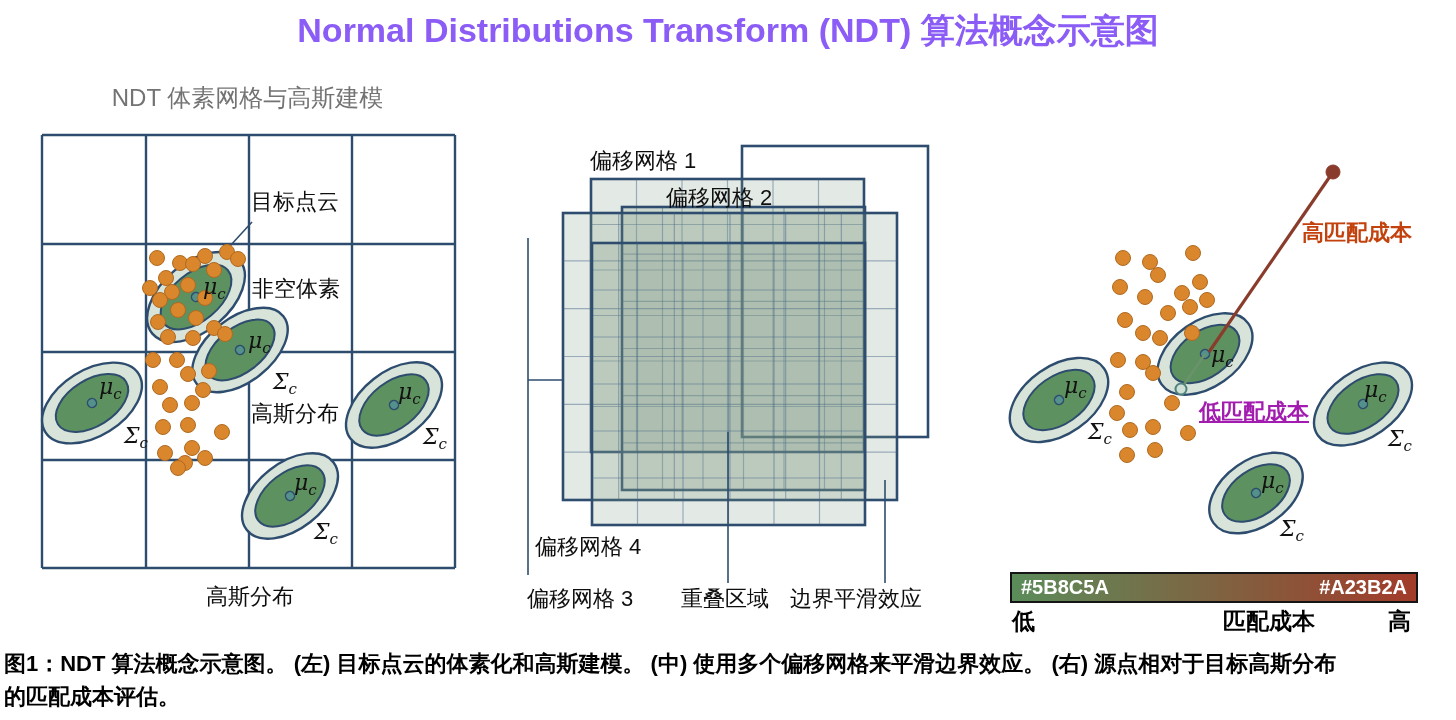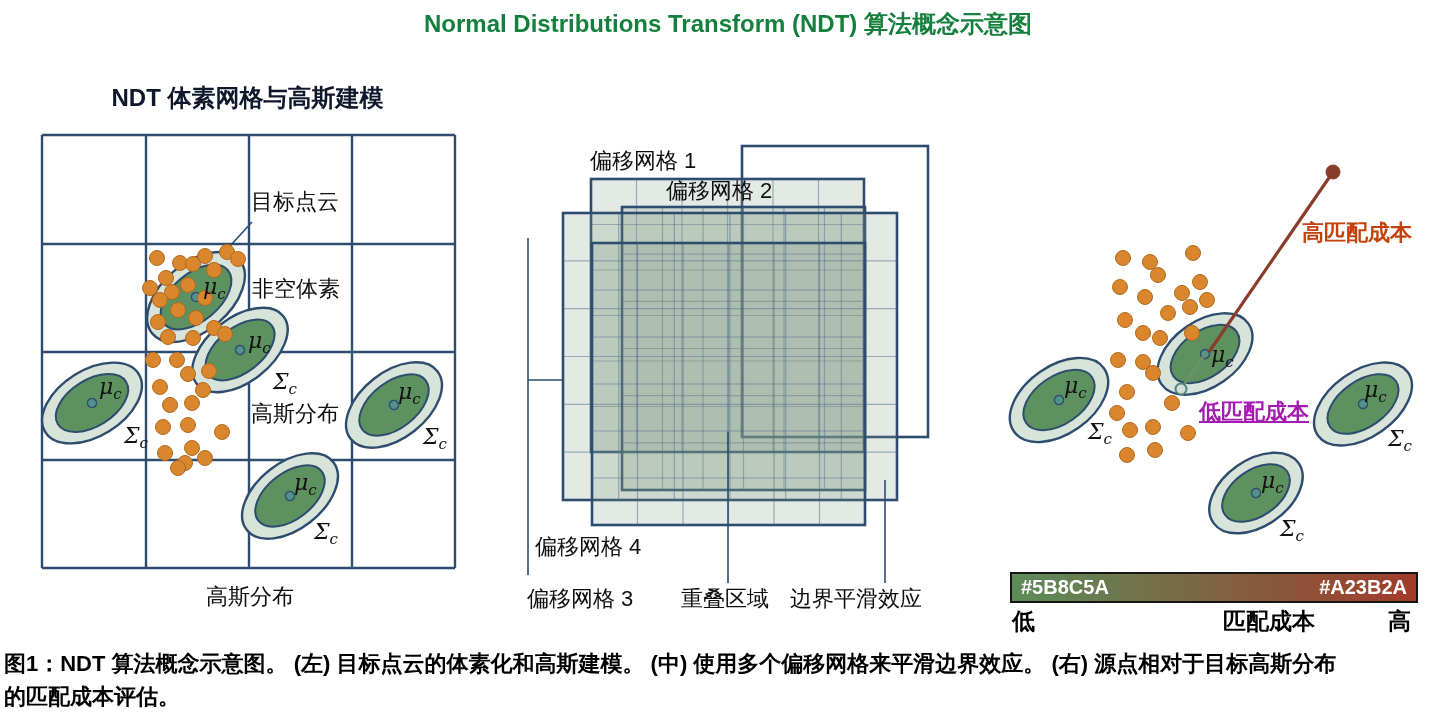--- a/index.html
+++ b/index.html
@@ -1,22 +1,22 @@
 <!DOCTYPE html>
 <html><head>
 <meta charset="utf-8">
 <style>
   html,body{margin:0;padding:0;background:#fff;}
   .page{position:relative;width:1456px;height:720px;background:#ffffff;overflow:hidden;
         font-family:"Liberation Sans","DejaVu Sans",sans-serif;}
   #scene{position:absolute;left:0;top:0;}
   .layer{position:absolute;left:0;top:0;width:100%;height:100%;}
   .title{position:absolute;left:0;right:0;top:8px;text-align:center;
-         font-size:24px;font-weight:700;color:#15803d;}
-  .ptitle{position:absolute;top:82px;text-align:center;font-size:24px;font-weight:700;color:#0f172a;white-space:nowrap;}
+         font-size:34px;font-weight:700;color:#8b5cf6;}
+  .ptitle{position:absolute;top:82px;text-align:center;font-size:24px;font-weight:400;color:#737373;white-space:nowrap;}
   .lbl{position:absolute;font-size:22px;font-weight:500;color:#0e0e0e;line-height:1.15;white-space:nowrap;}
   .lbl-high{color:#c2410c;font-weight:600;}
   .lbl-low{color:#a21caf;font-weight:600;text-decoration:underline;}
   .math{position:absolute;font-family:"DejaVu Serif","Liberation Serif",serif;
         font-style:italic;color:#111;line-height:1;white-space:nowrap;}
   .msym{font-size:22px;}
   .msub{font-size:15px;position:relative;top:5px;}
   .bar{position:absolute;left:1010px;top:572px;width:408px;height:31px;
        border:2px solid #151515;box-sizing:border-box;display:flex;
        justify-content:space-between;align-items:center;padding:7px 9px;
@@ -208,21 +208,21 @@
     <div class="title">Normal Distributions Transform (NDT) 算法概念示意图</div>
 
     <div class="ptitle" style="left:40px;width:415px">NDT 体素网格与高斯建模</div>
 
     <div class="lbl" style="left:251px;top:189px">目标点云</div>
     <div class="lbl" style="left:252px;top:276px">非空体素</div>
     <div class="lbl" style="left:251px;top:401px">高斯分布</div>
     <div class="lbl" style="left:140px;top:584px;width:220px;text-align:center">高斯分布</div>
 
     <div class="lbl" style="left:590px;top:148px">偏移网格 1</div>
-    <div class="lbl" style="left:666px;top:178px">偏移网格 2</div>
+    <div class="lbl" style="left:666px;top:185px">偏移网格 2</div>
     <div class="lbl" style="left:535px;top:534px">偏移网格 4</div>
     <div class="lbl" style="left:527px;top:586px">偏移网格 3</div>
     <div class="lbl" style="left:681px;top:586px">重叠区域</div>
     <div class="lbl" style="left:790px;top:586px">边界平滑效应</div>
 
     <div class="lbl lbl-high" style="left:1302px;top:220px">高匹配成本</div>
     <div class="lbl lbl-low" style="left:1199px;top:399px">低匹配成本</div>
 
     <div class="bar" id="bar" style="background: linear-gradient(90deg, rgb(91, 140, 90) 0%, rgb(162, 59, 42) 100%);">
       <span>#5B8C5A</span>

